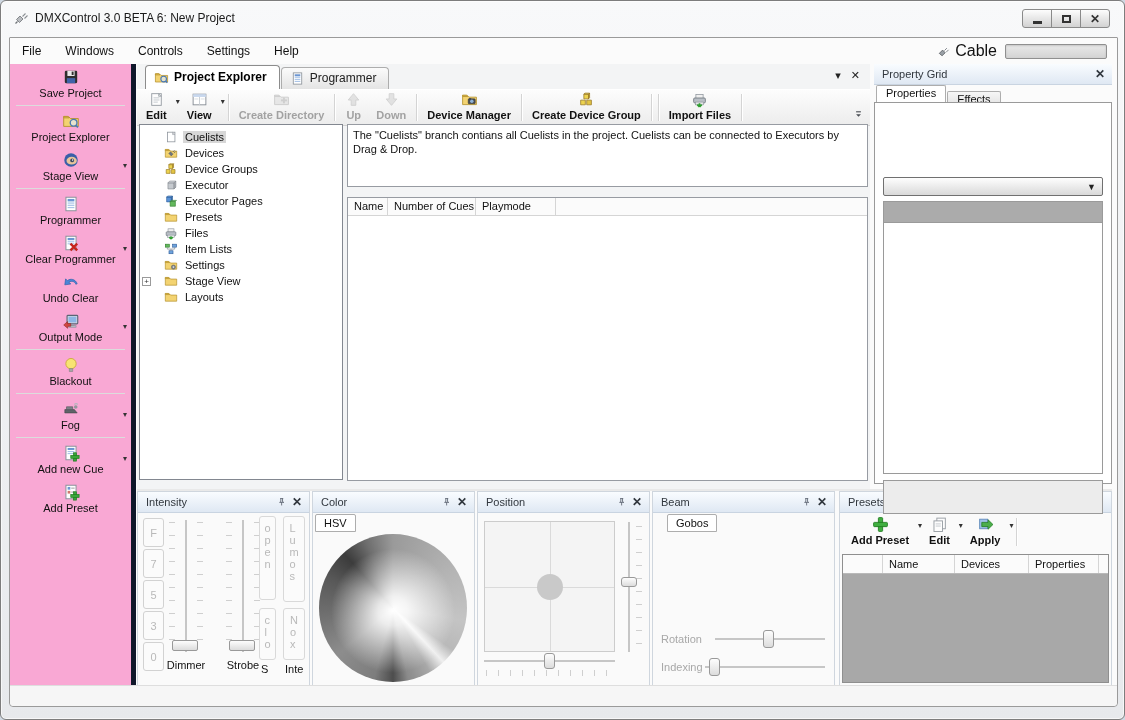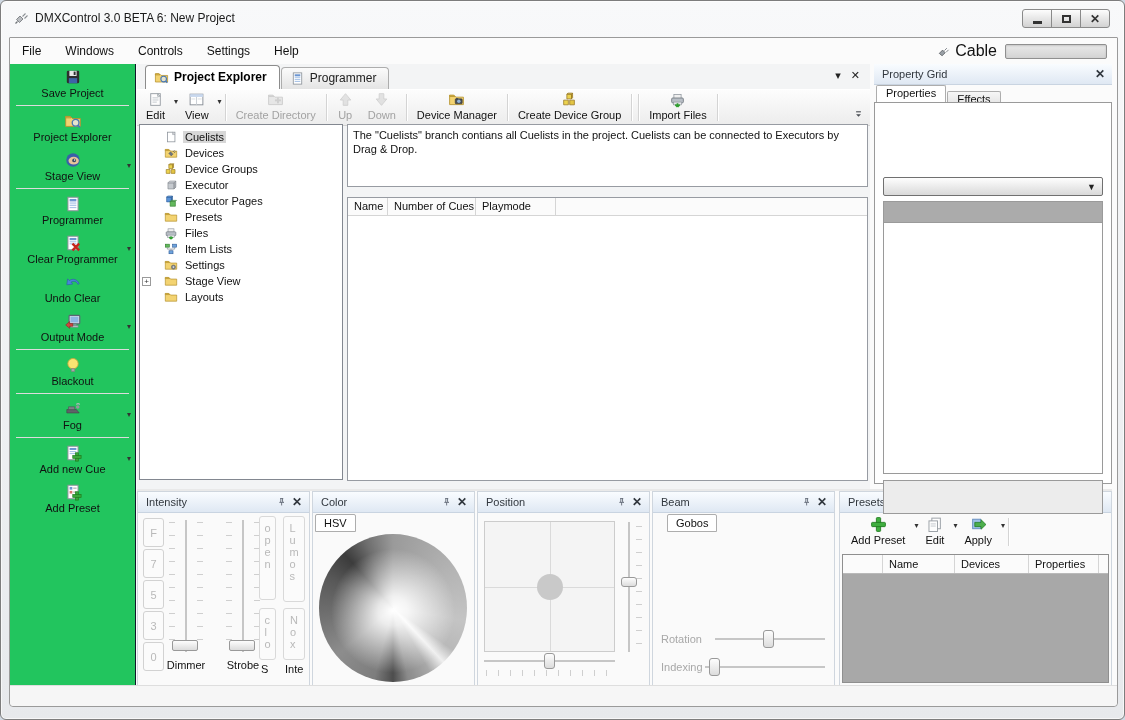--- a/index.html
+++ b/index.html
@@ -23,42 +23,42 @@
   .client{position:absolute;left:8px;top:36px;width:1109px;height:670px;background:#fbfbfb;
     border:1px solid #9a9a9a;border-radius:1px 1px 4px 4px;}
   
   .menubar{position:absolute;left:0;top:0;width:100%;height:26px;display:flex;align-items:center;}
   .menu-item{padding:5px 12px;font-size:12px;color:#111;cursor:default;}
   .menu-right{position:absolute;right:4px;top:1px;display:flex;align-items:center;height:24px;}
   .cable-label{font-size:16px;color:#111;margin:0 8px 0 4px;}
   .cable-bar{width:102px;height:15px;border:1px solid #8f8f8f;border-radius:2px;
     background:linear-gradient(#e9e9e9,#d3d3d3);box-shadow:inset 0 1px 2px rgba(0,0,0,.15);margin-right:6px;}
   
-  .sidebar{position:absolute;left:0;top:26px;width:126px;height:622px;border-right:1px solid #0f172a;background:#22c55e;}
+  .sidebar{position:absolute;left:0;top:26px;width:126px;height:622px;border-right:5px solid #0f172a;background:#f9a8d4;}
   .side-item{position:relative;height:39px;display:flex;flex-direction:column;align-items:center;justify-content:center;cursor:default;}
   .side-item .icon{width:18px;height:18px;}
   .side-label{font-size:11px;color:#111;margin-top:1px;white-space:nowrap;}
   .side-drop{position:absolute;right:4px;top:14px;font-size:8px;color:#333;}
   .side-sep{height:1px;background:#dcdcdc;margin:2px 6px;}
   
   .docarea{position:absolute;left:127px;top:26px;width:733px;height:425px;background:#f3f4f5;}
   .tabstrip{position:absolute;left:0;top:0;width:100%;height:25px;display:flex;align-items:flex-end;padding-left:8px;}
   .tab{display:flex;align-items:center;gap:5px;padding:3px 12px 4px 8px;font-size:12px;border:1px solid #8c8c8c;
     border-bottom:none;border-radius:4px 4px 0 0;margin-right:1px;cursor:default;}
   .tab.active{background:#fff;font-weight:bold;height:24px;}
   .tab.inactive{background:linear-gradient(#fbfbfb,#e4e4e4);border-color:#adadad;height:22px;color:#222;}
   .tab .icon{width:15px;height:15px;}
   .tabstrip-ctrl{position:absolute;right:10px;top:5px;display:flex;gap:10px;align-items:center;}
   .tabstrip-ctrl .tc{font-size:11px;color:#222;cursor:default;}
   
   .toolbar{position:absolute;left:0;top:25px;width:100%;height:37px;background:linear-gradient(#fdfdfd,#ececec);
     border-top:1px solid #fff;border-bottom:1px solid #d2d2d2;display:flex;align-items:stretch;padding:1px 2px;}
   .tb-item{display:flex;flex-direction:column;align-items:center;justify-content:flex-end;padding:2px 7px 3px 7px;position:relative;cursor:default;}
   .tb-item .icon{width:17px;height:17px;margin-bottom:1px;}
-  .tb-label{font-size:11px;color:#111;white-space:nowrap;}
+  .tb-label{font-size:11px;color:#111;white-space:nowrap;font-weight:bold;}
   .tb-item.disabled .tb-label{color:#a2a2a2;}
   .tb-item.disabled .icon{opacity:.45;filter:grayscale(1);}
   .tb-drop{position:absolute;right:0;top:6px;font-size:8px;color:#333;}
   .tb-item.hasdrop{padding-right:13px;}
   .tb-sep{width:1px;background:#d4d4d4;margin:3px 3px;box-shadow:1px 0 0 #fff;}
   .tb-overflow{margin-left:auto;display:flex;align-items:flex-end;padding:0 4px 3px 0;}
   
   .doccontent{position:absolute;left:0;top:60px;width:100%;height:362px;}
   .treebox{position:absolute;left:2px;top:0px;width:204px;height:356px;background:#fff;border:1px solid #828790;overflow:hidden;padding-top:4px;}
   .tree-row{position:relative;height:16px;display:flex;align-items:center;font-size:11px;color:#111;padding-left:24px;cursor:default;}

